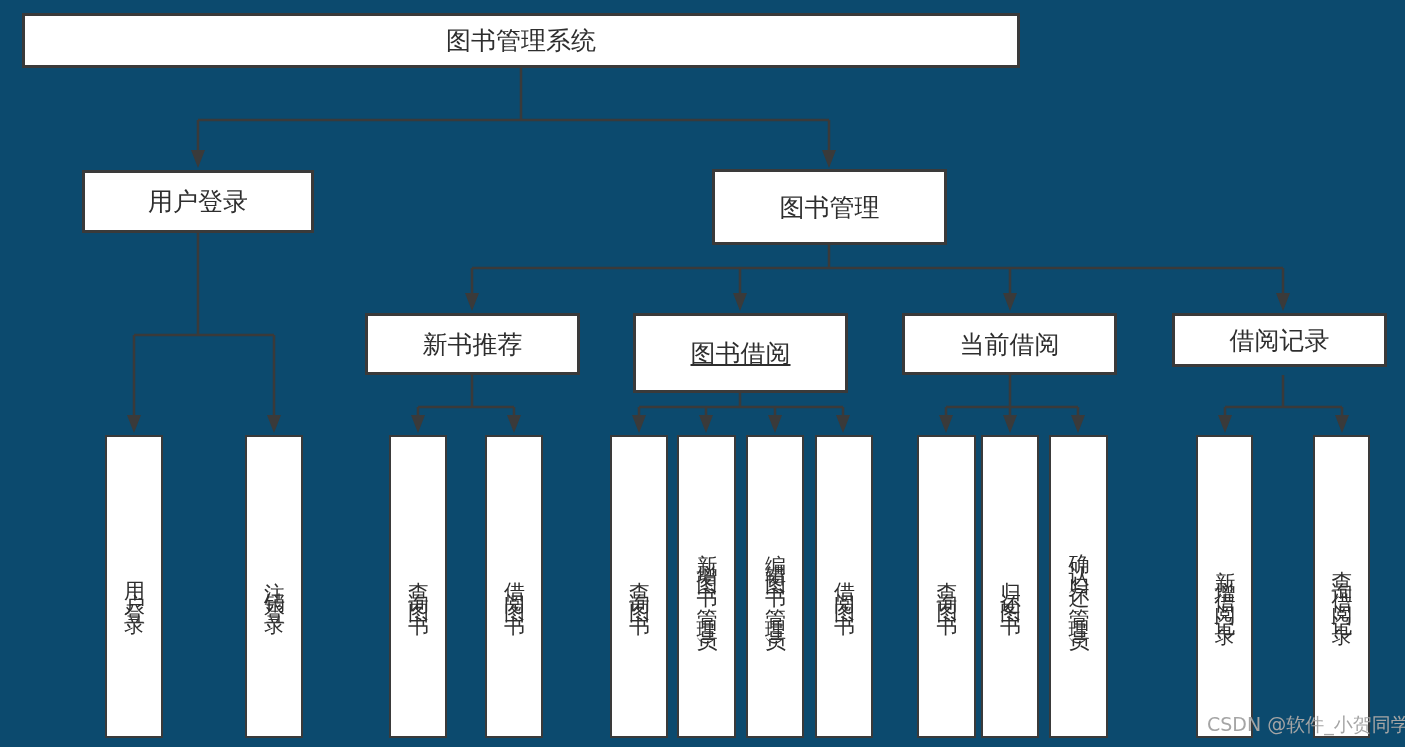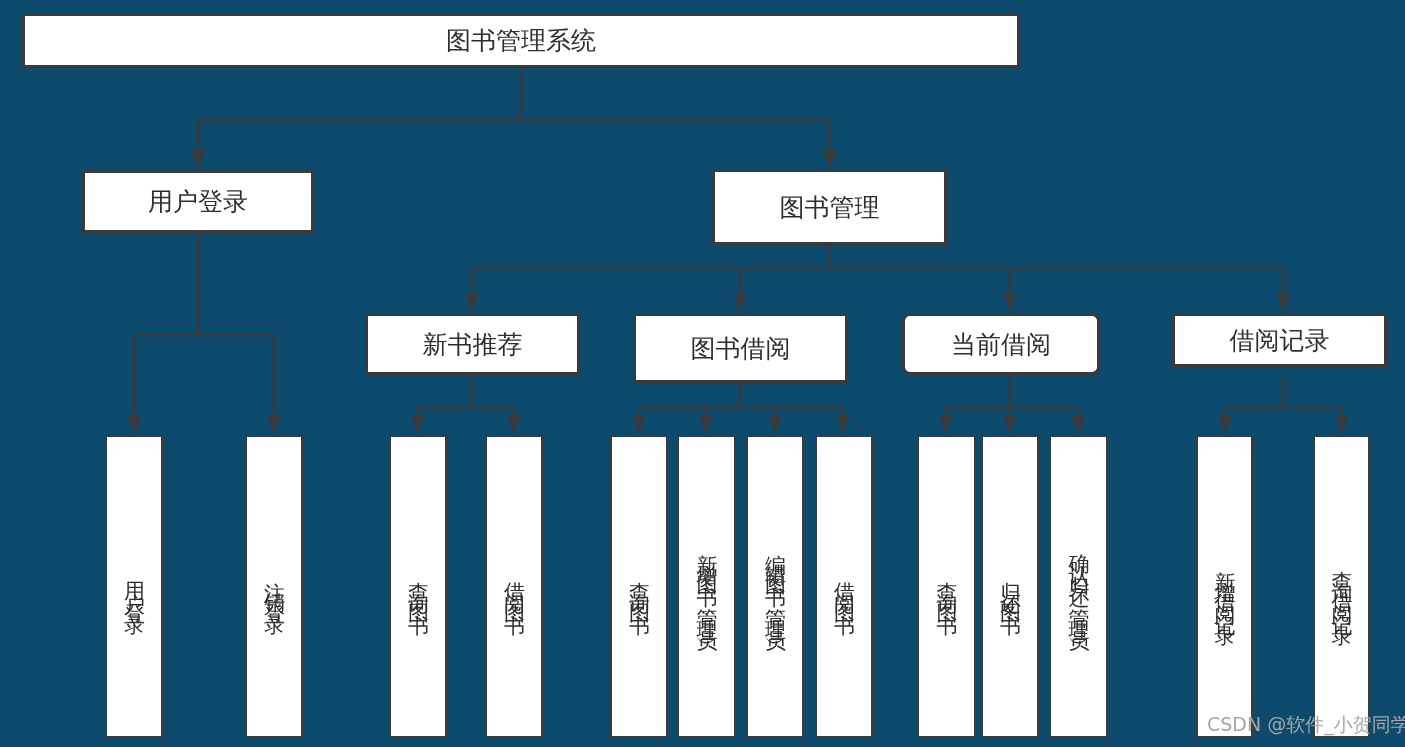--- a/index.html
+++ b/index.html
@@ -70,24 +70,24 @@
   <div class="hbox" style="left:82px;top:170px;width:232px;height:63px;">
     <span>用户登录</span>
   </div>
   <div class="hbox" style="left:712px;top:169px;width:235px;height:76px;">
     <span>图书管理</span>
   </div>
 
   <div class="hbox" style="left:365px;top:313px;width:215px;height:62px;">
     <span>新书推荐</span>
   </div>
-  <div class="hbox" style="left:633px;top:313px;width:215px;height:70px;">
+  <div class="hbox" style="left:633px;top:313px;width:215px;height:80px;text-decoration:underline;">
     <span>图书借阅</span>
   </div>
-  <div class="hbox" style="left:902px;top:313px;width:198px;height:62px;border-radius:8px;">
+  <div class="hbox" style="left:902px;top:313px;width:215px;height:62px;">
     <span>当前借阅</span>
   </div>
   <div class="hbox" style="left:1172px;top:313px;width:215px;height:54px;">
     <span>借阅记录</span>
   </div>
 
   <div class="vbox" style="left:105px;top:435px;width:58px;height:303px;">
     <span class="vtext">用户登录</span>
   </div>
   <div class="vbox" style="left:245px;top:435px;width:58px;height:303px;">

